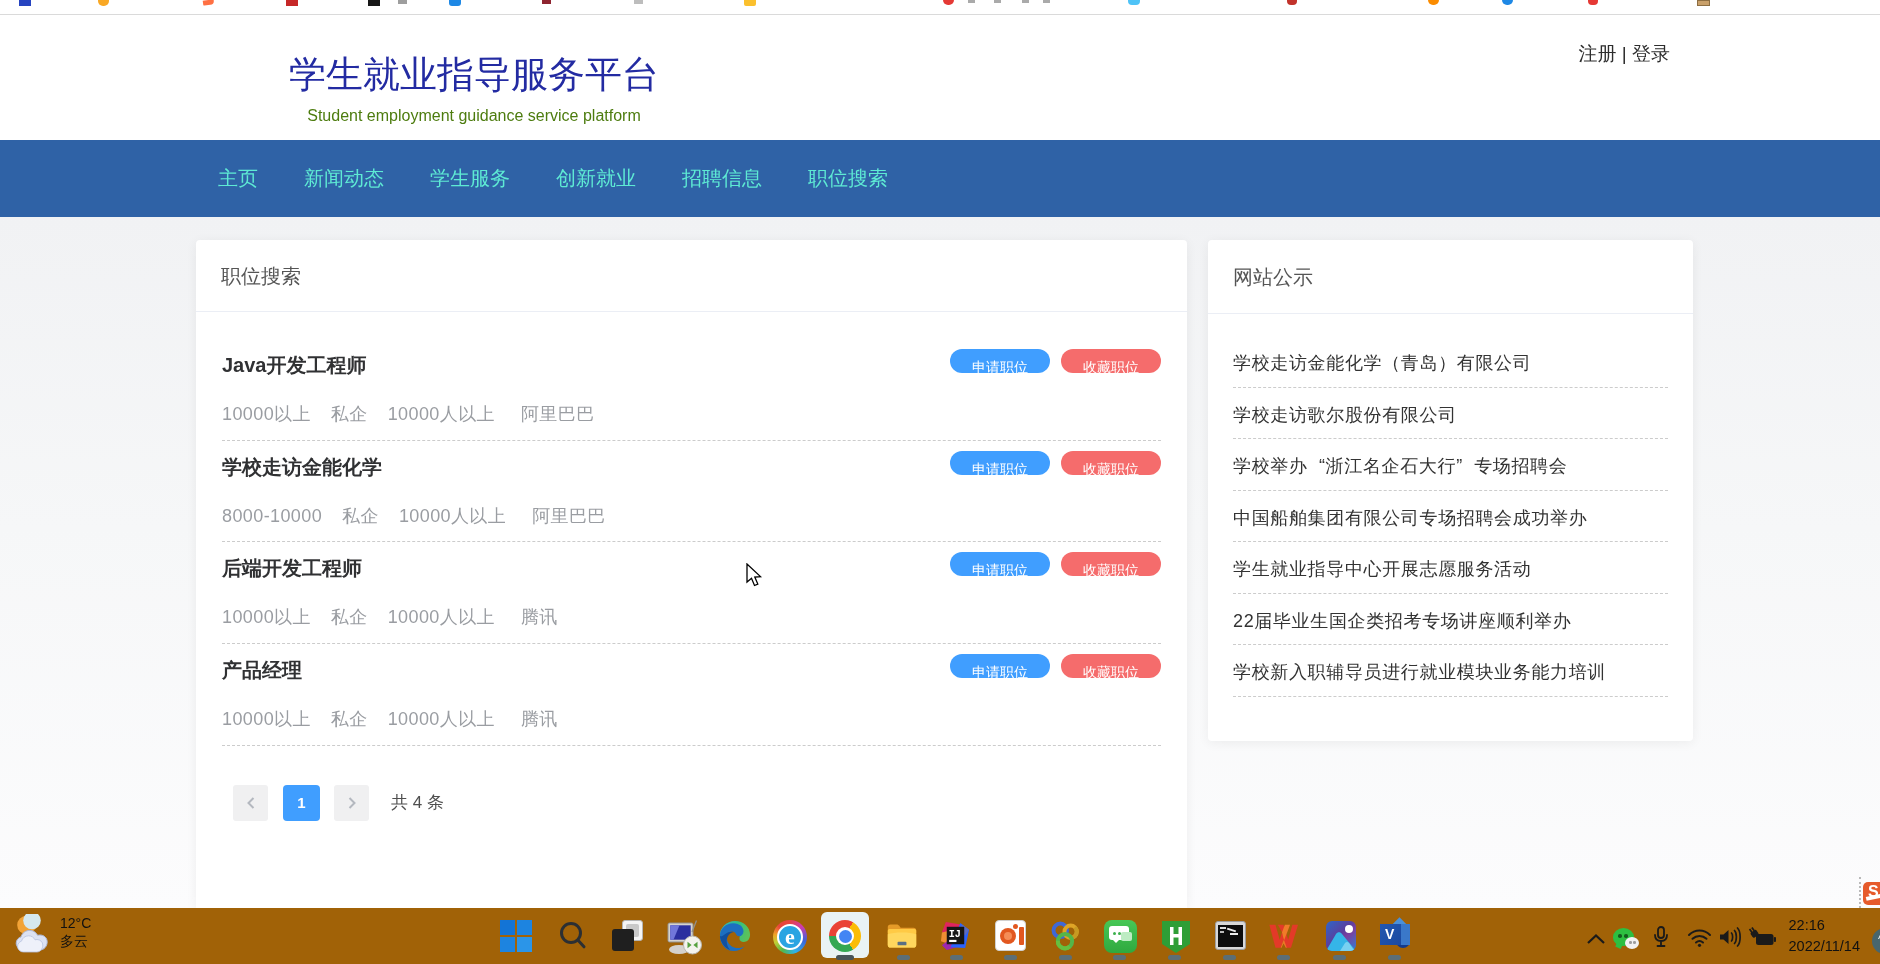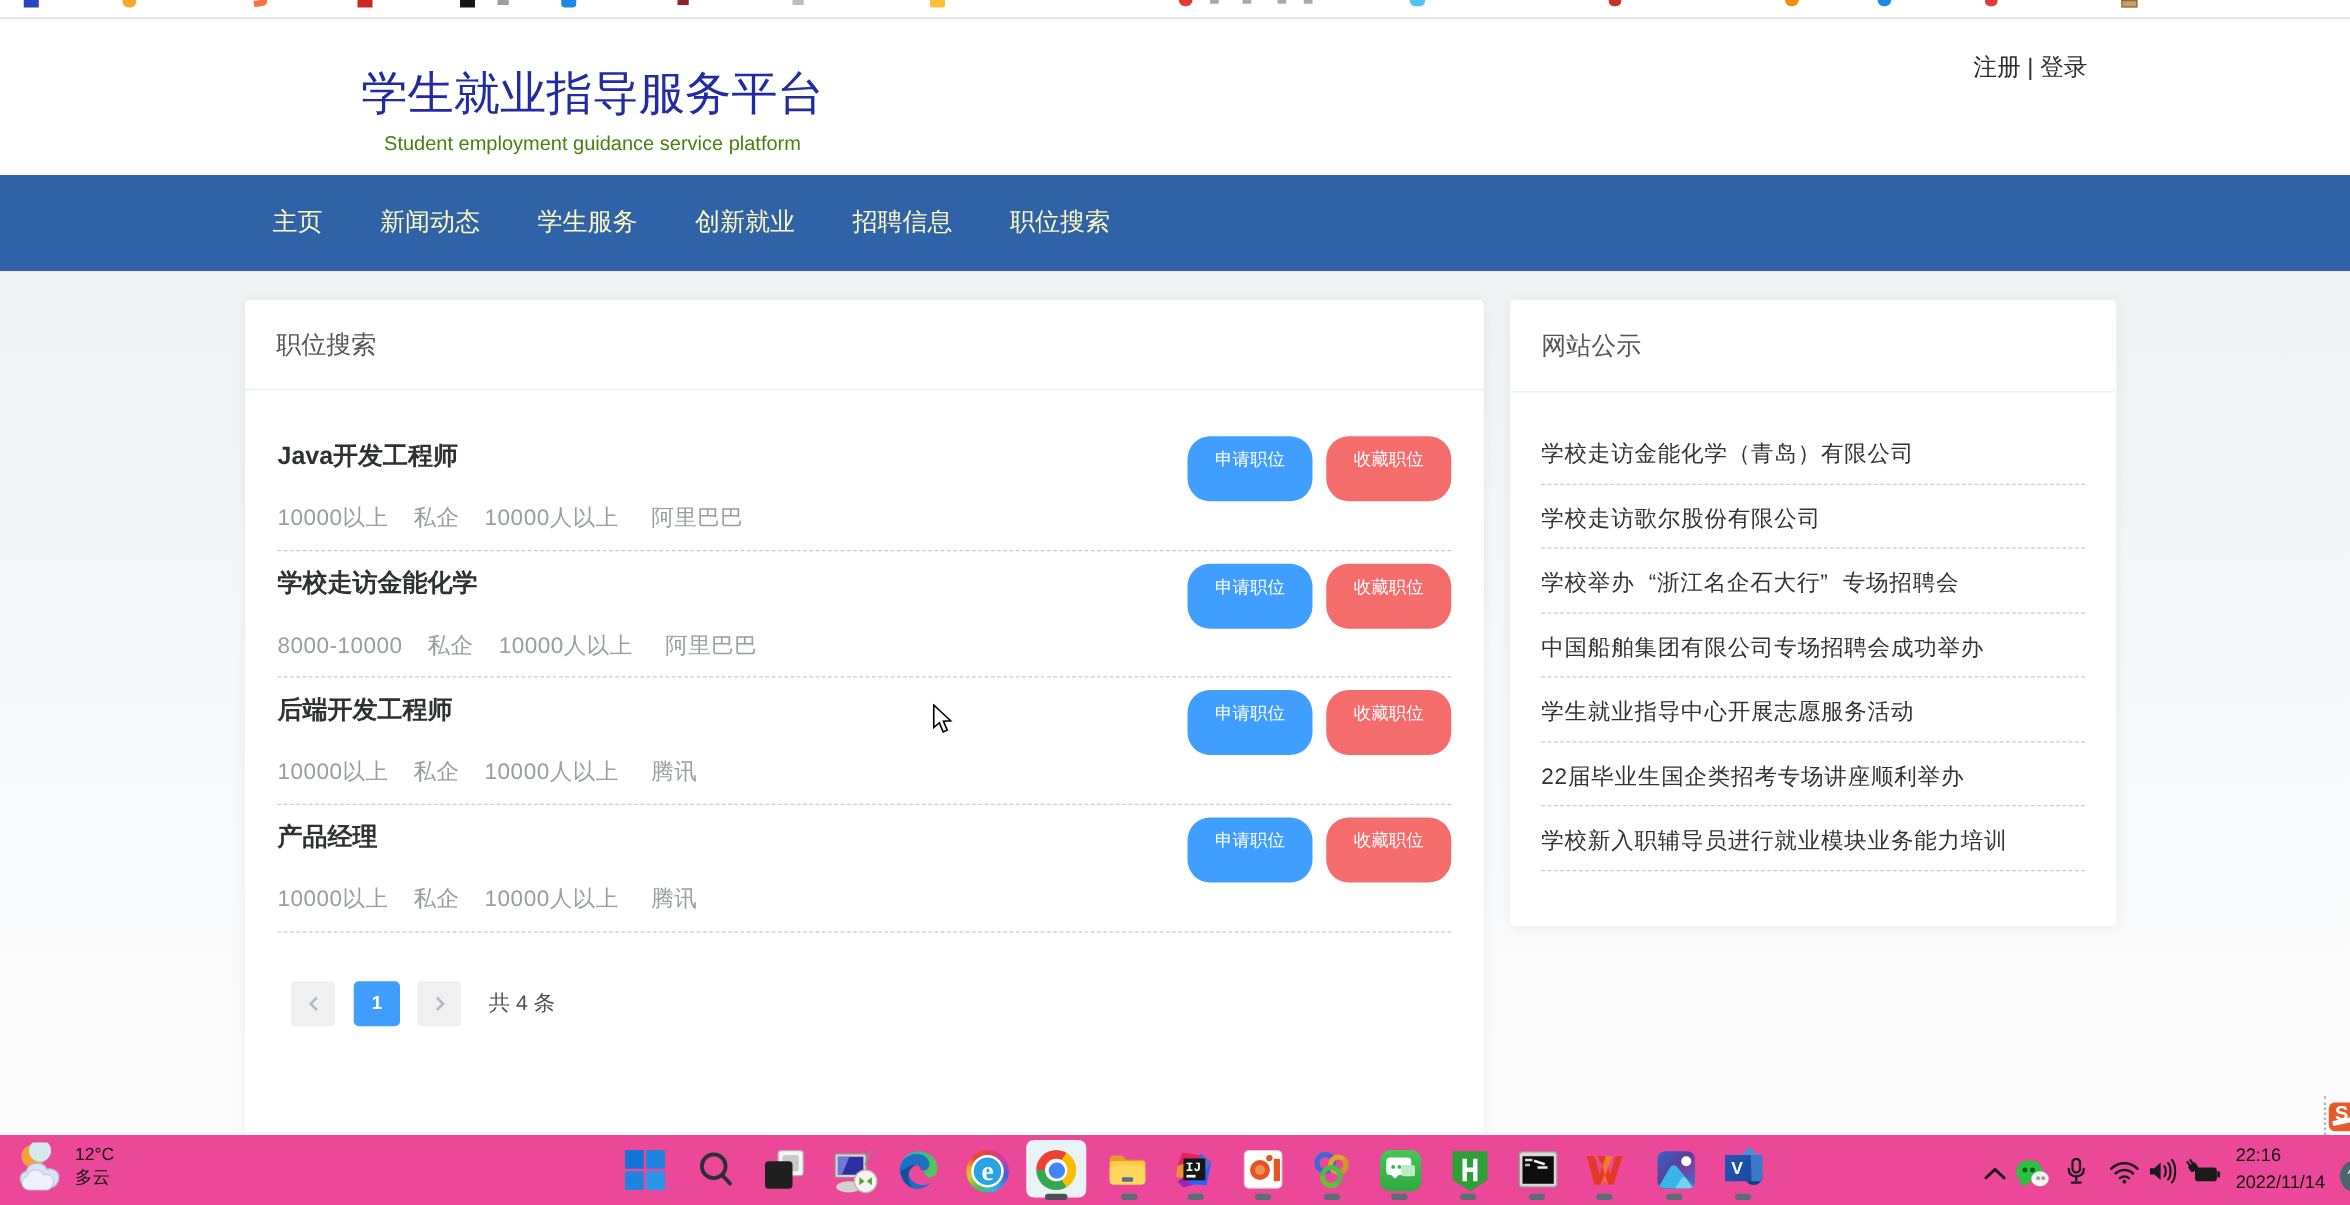--- a/index.html
+++ b/index.html
@@ -14,50 +14,50 @@
   
   .header { position:absolute; left:0; top:16px; width:1880px; height:124px; background:#fff; }
   .brand { position:absolute; left:190px; top:0; width:568px; text-align:center; }
   .t1 { font-size:37px; color:#232ba2; letter-spacing:0; margin-top:34px; font-weight:400; }
   .t2 { font-size:16px; color:#4d7c0f; margin-top:7px; }
   .auth { position:absolute; right:210px; top:25px; font-size:19px; color:#2d2d2d; }
 
   
   .nav { position:absolute; left:0; top:140px; width:1880px; height:77px; background:#2f62a6; }
   .nav ul { list-style:none; position:absolute; left:195px; top:0; height:77px; display:flex; }
-  .nav li { padding:0 23px; font-size:20px; color:#fef9c3; line-height:77px; }
+  .nav li { padding:0 23px; font-size:20px; color:#5eead4; line-height:77px; }
 
   
   .main { position:absolute; left:0; top:217px; width:1880px; height:691px; background:linear-gradient(180deg,#f1f2f4 0%,#f6f7f8 45%,#fcfcfd 100%); }
   .card { position:absolute; background:#fff; border-radius:4px; box-shadow:0 2px 12px rgba(0,0,0,0.06); }
   .card-l { left:196px; top:23px; width:991px; height:668px; border-radius:4px 4px 0 0; }
   .card-r { left:1208px; top:23px; width:485px; height:501px; }
   .chead { height:72px; line-height:72px; padding-left:25px; font-size:20px; color:#555; border-bottom:1px solid #ebeef5; }
   .chead-r { height:74px; line-height:74px; }
 
   .jobs { padding:27px 26px 0 26px; }
   .job { height:101.7px; border-bottom:1px dashed #ccc; padding-top:12px; position:relative; }
   .jtitle { font-size:20px; font-weight:bold; color:#303133; line-height:29px; }
   .jmeta { margin-top:20px; line-height:29px; font-size:18px; color:#9a9da2; letter-spacing:0.4px; }
   .jmeta span { margin-right:20px; } .jmeta span:last-child { margin-left:6px; }
   .jbtns { position:absolute; right:0; top:10px; }
-  .btn { display:inline-block; width:100px; height:52px; line-height:36px; text-align:center; border-radius:18px; font-size:14px; color:#fff; }
+  .btn { display:inline-block; width:100px; height:24px; line-height:36px; text-align:center; border-radius:18px; font-size:14px; color:#fff; }
   .btn-b { background:#409eff; margin-right:11px; }
   .btn-r { background:#f56c6c; }
 
   .pager { position:absolute; left:37px; top:545px; height:35px; display:flex; align-items:center; }
   .pbtn { width:35px; height:36px; border-radius:3px; background:#f0f0f1; color:#b8bcc2; text-align:center; font-size:14px; margin-right:15px;}
   .pcur { width:37px; height:36px; border-radius:4px; background:#409eff; color:#fff; text-align:center; line-height:36px; font-size:15px; font-weight:bold; margin-right:14px; }
   .ptotal { font-size:17px; color:#4f4f4f; margin-left:7px; }
 
   .anns { list-style:none; padding:22px 25px 0 25px; } .fw,.fwr { display:inline-block; width:18px; } .fw { text-align:right; }
   .anns li { height:51.5px; padding-top:13px; font-size:18px; color:#333; line-height:29px; border-bottom:1px dashed #ccc; letter-spacing:0.65px; }
 
   
-  .taskbar { position:absolute; left:0; top:908px; width:1880px; height:56px; background:#ec4899; }
+  .taskbar { position:absolute; left:0; top:908px; width:1880px; height:56px; background:#a16207; }
   .ticon { position:absolute; top:12px; width:32px; height:32px; }
   .tdash { position:absolute; top:47px; width:13px; height:5px; border-radius:3px; background:#5c6e75; }
   .weather-t { position:absolute; left:60px; top:6px; font-size:14px; color:#111; line-height:18px; }
   .clock { position:absolute; right:20px; top:7px; text-align:left; font-size:14.5px; color:#111; line-height:21px; }
 </style>
 </head>
 <body>
 
 <div class="bookmarks">
   <div class="fav" style="left:19px;width:12px;height:6px;background:#2744c0;"></div>

